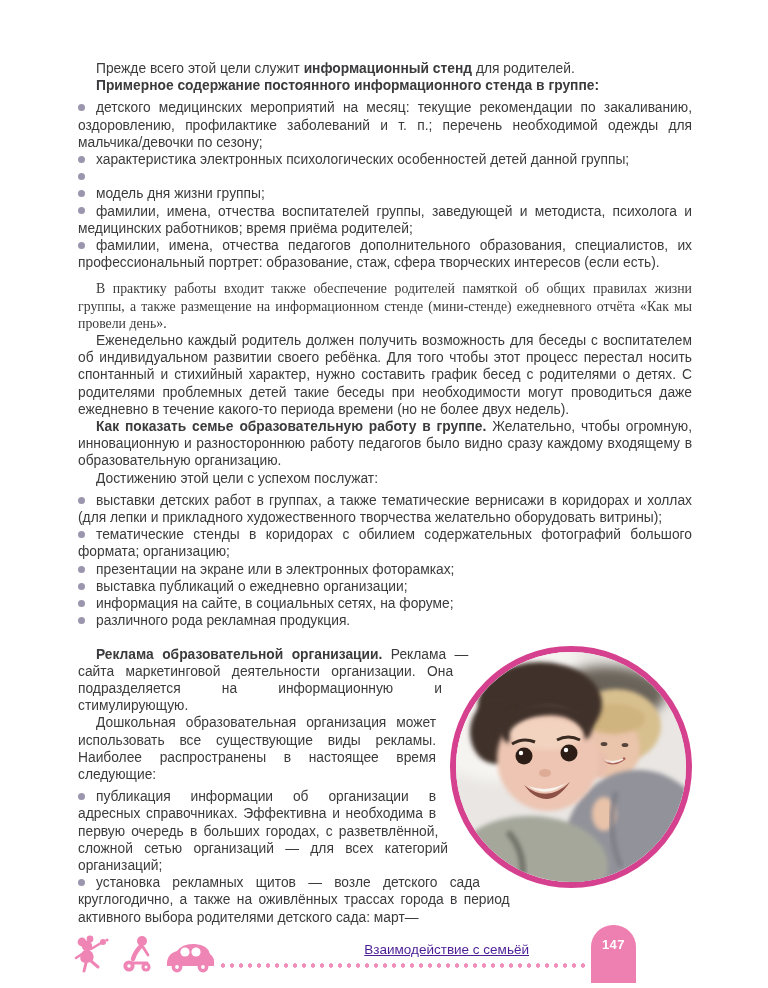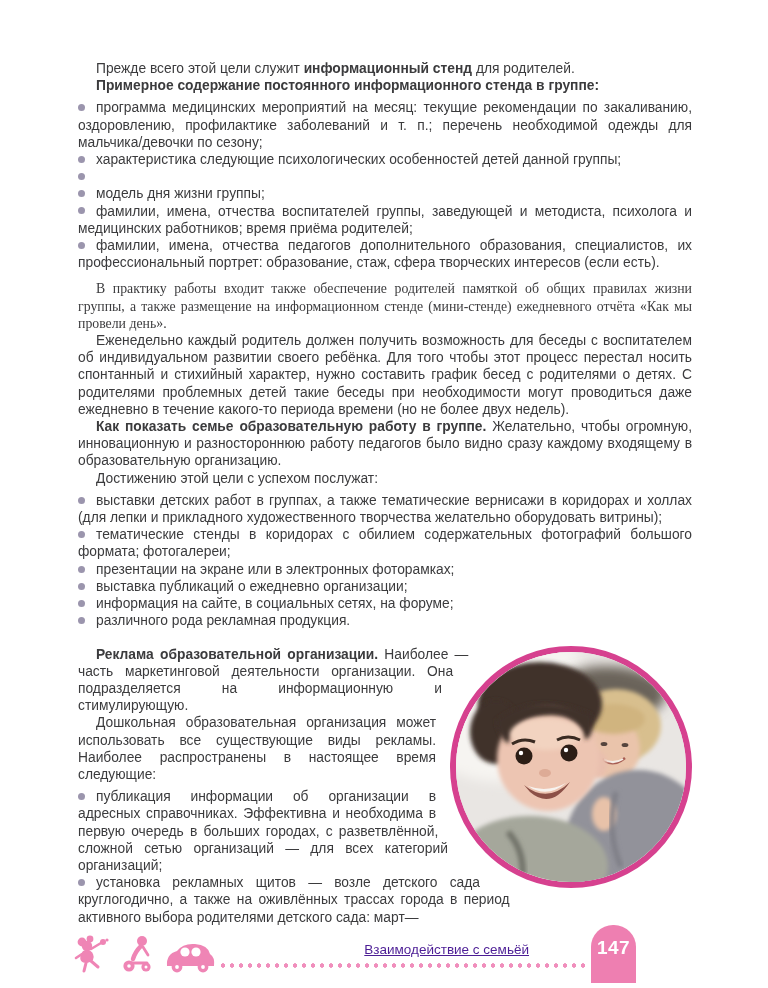--- a/index.html
+++ b/index.html
@@ -56,54 +56,54 @@
   .page-tab{
     position:absolute;left:591px;top:925px;
     width:45px;height:58px;
     background:#ee7fb1;
     border-radius:22px 22px 0 0;
     display:flex;justify-content:center;align-items:flex-start;
     padding-top:0;
   }
   .page-tab span{
     margin-top:12px;
-    color:#ffffff;font-weight:bold;font-size:19px;letter-spacing:0.5px;
+    color:#ffffff;font-weight:bold;font-size:13px;letter-spacing:0.5px;
   }
 </style>
 </head>
 <body>
 
 <div class="page">
 
   <div class="main">
 
     <p class="indent"><span>Прежде всего этой цели служит </span><span class="b">информационный стенд</span><span> для родителей.</span></p>
 
     <p class="indent b">Примерное содержание постоянного информационного стенда в группе:</p>
 
     <div>
-      <p class="li gap-sm"><span class="dot"></span><span>программа медицинских мероприятий на месяц: текущие рекомендации по закаливанию, оздоровлению, профилактике заболеваний и т. п.; перечень необходимой одежды для мальчика/девочки по сезону;</span></p>
-      <p class="li"><span class="dot"></span><span>характеристика следующие психологических особенностей детей данной группы;</span></p>
+      <p class="li gap-sm"><span class="dot"></span><span>детского медицинских мероприятий на месяц: текущие рекомендации по закаливанию, оздоровлению, профилактике заболеваний и т. п.; перечень необходимой одежды для мальчика/девочки по сезону;</span></p>
+      <p class="li"><span class="dot"></span><span>характеристика электронных психологических особенностей детей данной группы;</span></p>
       <p class="li"><span class="dot"></span></p>
       <p class="li"><span class="dot"></span><span>модель дня жизни группы;</span></p>
       <p class="li"><span class="dot"></span><span>фамилии, имена, отчества воспитателей группы, заведующей и методиста, психолога и медицинских работников; время приёма родителей;</span></p>
       <p class="li"><span class="dot"></span><span>фамилии, имена, отчества педагогов дополнительного образования, специалистов, их профессиональный портрет: образование, стаж, сфера творческих интересов (если есть).</span></p>
     </div>
 
     <p class="indent gap-md">В практику работы входит также обеспечение родителей памяткой об общих правилах жизни группы, а также размещение на информационном стенде (мини-стенде) ежедневного отчёта «Как мы провели день».</p>
 
     <p class="indent">Еженедельно каждый родитель должен получить возможность для беседы с воспитателем об индивидуальном развитии своего ребёнка. Для того чтобы этот процесс перестал носить спонтанный и стихийный характер, нужно составить график бесед с родителями о детях. С родителями проблемных детей такие беседы при необходимости могут проводиться даже ежедневно в течение какого-то периода времени (но не более двух недель).</p>
 
     <p class="indent"><span class="b">Как показать семье образовательную работу в группе.</span><span> Желательно, чтобы огромную, инновационную и разностороннюю работу педагогов было видно сразу каждому входящему в образовательную организацию.</span></p>
 
     <p class="indent">Достижению этой цели с успехом послужат:</p>
 
     <div>
       <p class="li gap-sm"><span class="dot"></span><span>выставки детских работ в группах, а также тематические вернисажи в коридорах и холлах (для лепки и прикладного художественного творчества желательно оборудовать витрины);</span></p>
-      <p class="li"><span class="dot"></span><span>тематические стенды в коридорах с обилием содержательных фотографий большого формата; фотогалереи;</span></p>
+      <p class="li"><span class="dot"></span><span>тематические стенды в коридорах с обилием содержательных фотографий большого формата; организацию;</span></p>
       <p class="li"><span class="dot"></span><span>презентации на экране или в электронных фоторамках;</span></p>
       <p class="li"><span class="dot"></span><span>выставка публикаций о ежедневно организации;</span></p>
       <p class="li"><span class="dot"></span><span>информация на сайте, в социальных сетях, на форуме;</span></p>
       <p class="li"><span class="dot"></span><span>различного рода рекламная продукция.</span></p>
     </div>
 
     <div class="photo-wrap gap-lg">
       <svg width="230" height="230" viewBox="0 0 230 230">
         <defs>
           <filter id="b2" x="-30%" y="-30%" width="160%" height="160%">
@@ -141,21 +141,21 @@
         <circle cx="65" cy="101" r="2.2" fill="#ffffff"></circle>
         <circle cx="110" cy="98" r="2.2" fill="#ffffff"></circle>
         <ellipse cx="89" cy="121" rx="6" ry="4" fill="#ddab96"></ellipse>
         <path d="M68,133 Q91,152 114,130 Q95,158 74,140 Z" fill="#8c5047"></path>
         <path d="M72,134 Q91,147 110,131 Q91,141 72,134 Z" fill="#f7f3ef"></path>
         <ellipse cx="74" cy="214" rx="78" ry="50" fill="#a5a79b" filter="url(#b2)"></ellipse>
         <path d="M52,180 Q70,200 66,230" stroke="#6f7168" stroke-width="6" fill="none" filter="url(#b2)"></path>
       </svg>
     </div>
 
-    <p class="indent gap-lg"><span class="b">Реклама образовательной организации.</span><span> Наиболее — часть маркетинговой деятельности организации. Она подразделяется на информационную и стимулирующую.</span></p>
+    <p class="indent gap-lg"><span class="b">Реклама образовательной организации.</span><span> Реклама — сайта маркетинговой деятельности организации. Она подразделяется на информационную и стимулирующую.</span></p>
 
     <p class="indent">Дошкольная образовательная организация может использовать все существующие виды рекламы. Наиболее распространены в настоящее время следующие:</p>
 
     <div>
       <p class="li gap-sm"><span class="dot"></span><span>публикация информации об организации в адресных справочниках. Эффективна и необходима в первую очередь в больших городах, с разветвлённой, сложной сетью организаций — для всех категорий организаций;</span></p>
       <p class="li"><span class="dot"></span><span>установка рекламных щитов — возле детского сада круглогодично, а также на оживлённых трассах города в период активного выбора родителями детского сада: март—</span></p>
     </div>
 
   </div>
 

